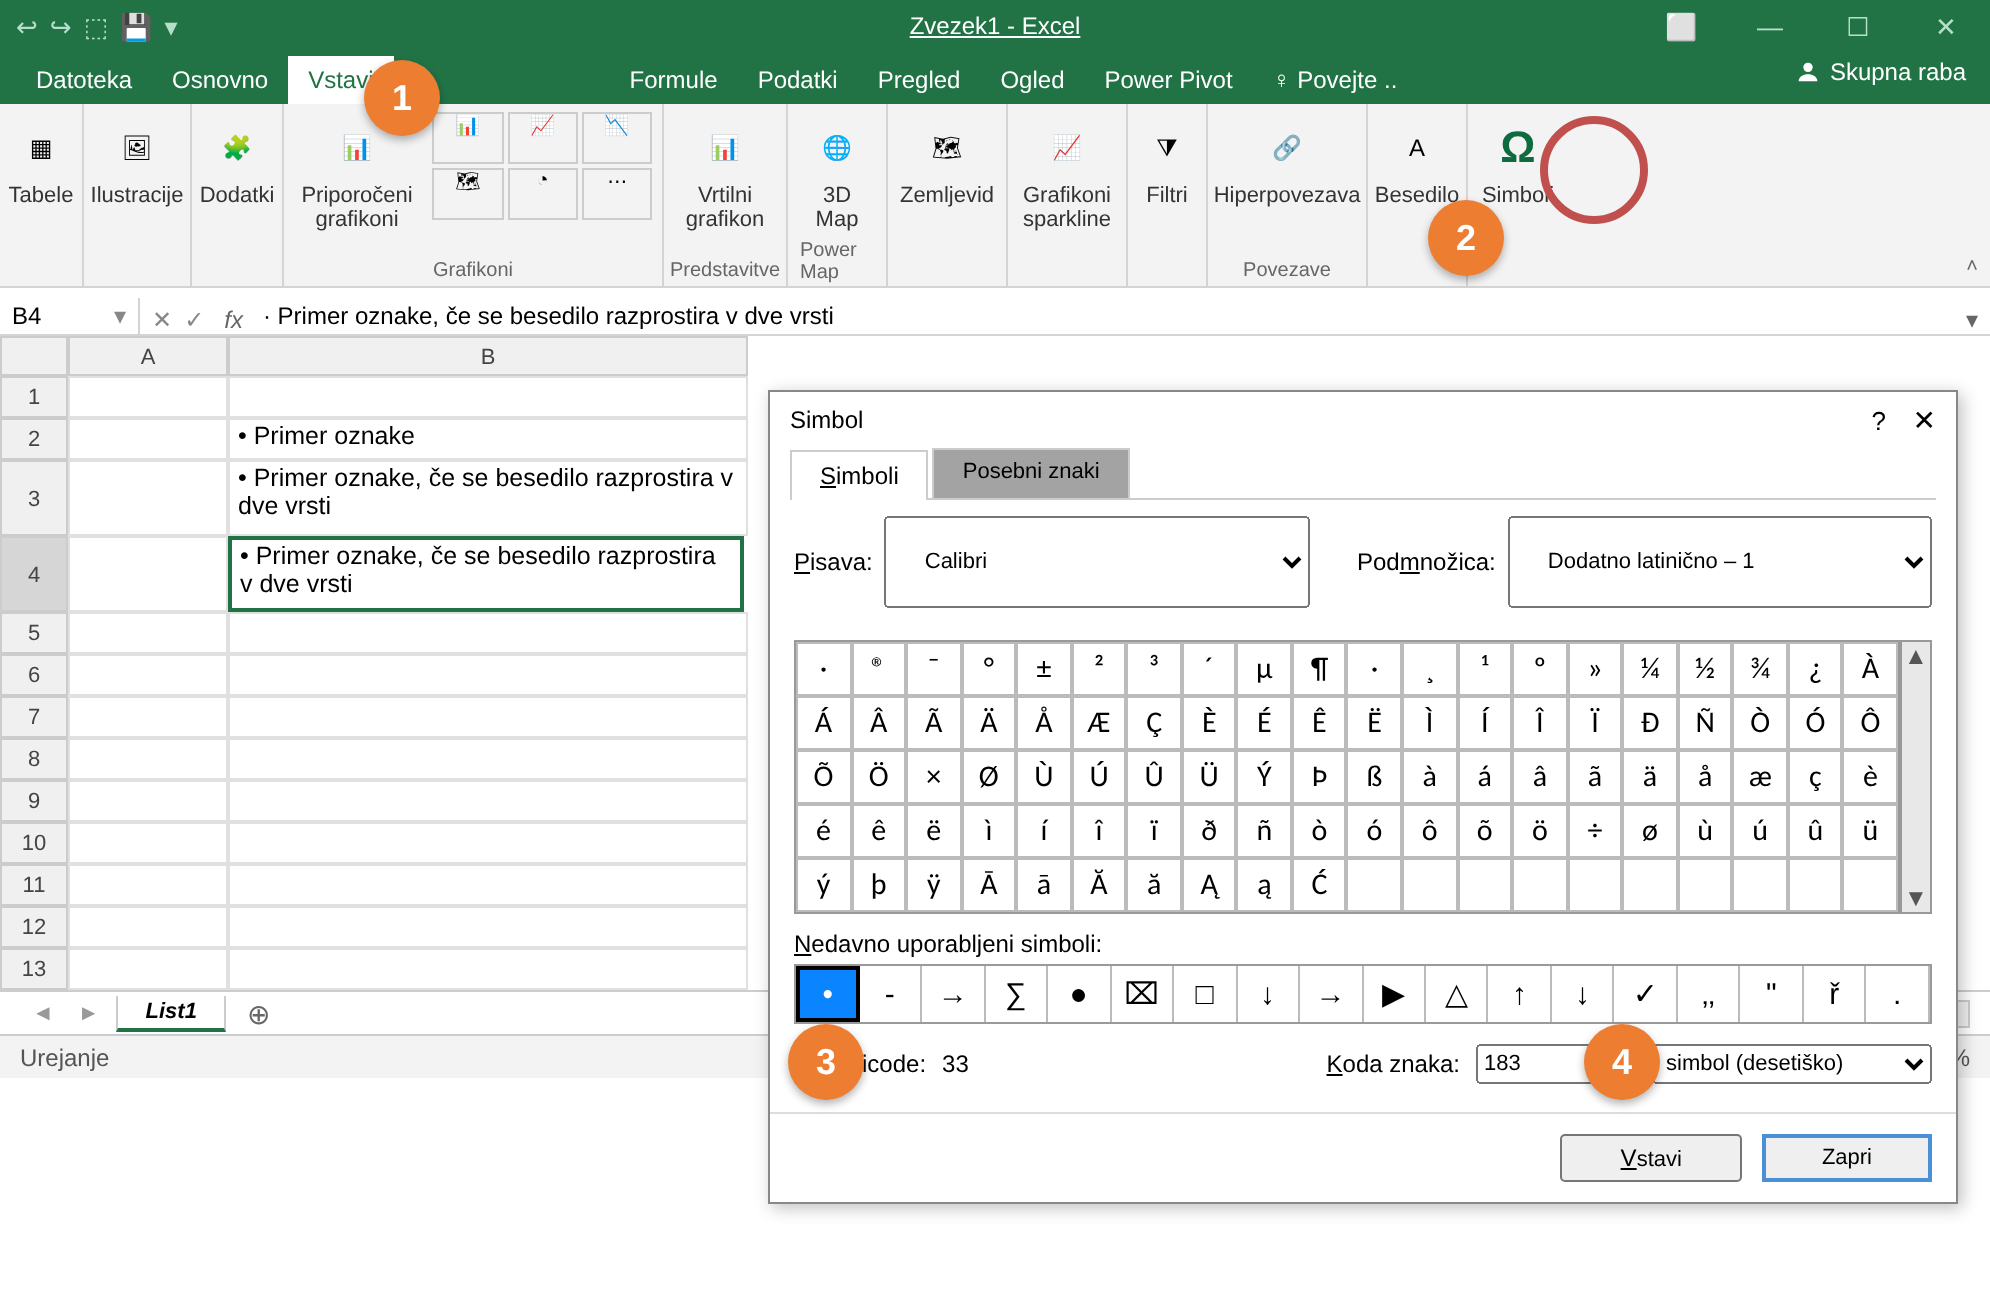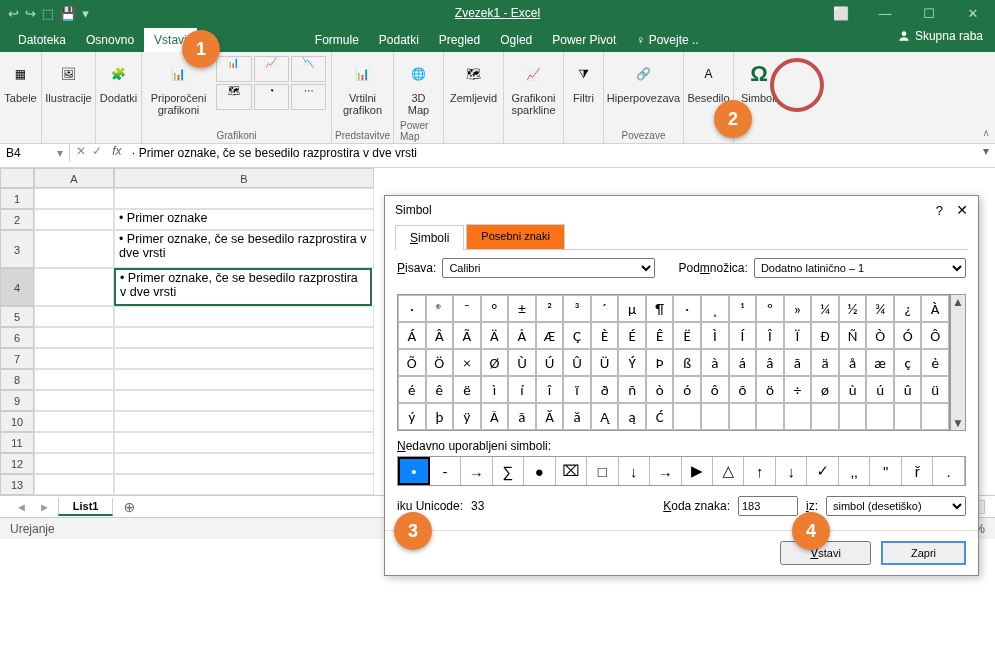--- a/index.html
+++ b/index.html
@@ -17,63 +17,63 @@
 .share{position:absolute;right:12px;top:3px;color:#fff;display:flex;align-items:center;gap:4px;}
 .share svg{width:14px;height:14px;fill:#fff;}
 .ribbon{background:#f3f3f3;border-bottom:1px solid #d4d4d4;height:92px;display:flex;position:relative;}
 .rgroup{border-right:1px solid #d4d4d4;display:flex;flex-direction:column;align-items:center;justify-content:space-between;padding:4px 6px 2px;}
 .rgroup .items{display:flex;gap:6px;align-items:flex-start;}
 .ritem{display:flex;flex-direction:column;align-items:center;gap:2px;padding:2px 4px;cursor:pointer;}
 .ritem .ico{width:32px;height:32px;display:flex;align-items:center;justify-content:center;}
 .ritem .lbl{font-size:11px;text-align:center;line-height:1.1;color:#333;}
 .glabel{font-size:10px;color:#666;padding-top:2px;}
 .collapse-caret{position:absolute;right:6px;bottom:4px;color:#666;font-size:10px;}
-.namebox-row{display:flex;align-items:flex-start;border-bottom:1px solid #d4d4d4;height:24px;background:#fff;}
+.namebox-row{display:flex;align-items:flex-end;border-bottom:1px solid #d4d4d4;height:24px;background:#fff;}
 .namebox{width:70px;border-right:1px solid #d4d4d4;padding:2px 6px;font-size:11px;display:flex;justify-content:space-between;align-items:center;}
 .fxbtns{display:flex;gap:6px;padding:0 6px;color:#888;}
 .fxlabel{font-style:italic;color:#666;padding:0 4px;}
 .formula{flex:1;padding:2px 6px;font-size:12px;}
 .fdrop{padding:0 6px;color:#666;}
 .grid{display:flex;background:#fff;}
 .rowhdrs{width:34px;}
 .rowhdrs div,.colhdrs div{background:#f0f0f0;border:0.5px solid #ccc;text-align:center;font-size:11px;color:#444;}
 .rowhdrs div{height:21px;line-height:21px;}
 .rowhdrs div.tall{height:38px;line-height:38px;}
 .rowhdrs div.sel{background:#d6d6d6;}
 .colhdrs{display:flex;}
 .colhdrs div{height:20px;line-height:20px;}
 .cells{flex:1;}
 .row{display:flex;height:21px;}
 .row.tall{height:38px;}
 .cell{border:0.5px solid #e0e0e0;padding:1px 4px;font-size:12.5px;overflow:hidden;}
 .cell.active{border:2px solid #217346;}
 .sheettabs{height:22px;border-top:1px solid #ccc;display:flex;align-items:center;padding-left:12px;gap:4px;background:#fff;position:relative;}
 .sheettabs .nav{color:#999;font-size:11px;padding:0 4px;}
-.sheettab{border:1px solid #ccc;border-top:none;padding:2px 14px;font-size:11px;background:#fff;}
+.sheettab{border:1px solid #ccc;border-top:none;padding:2px 14px;font-size:11px;background:#fff;font-style:italic;}
 .sheettab.active{border-bottom:2px solid #217346;font-weight:bold;}
 .addsheet{font-size:14px;color:#666;padding:0 6px;}
 .hscrl{position:absolute;right:10px;width:380px;height:14px;background:#f0f0f0;border:1px solid #ccc;top:4px;}
 .status{height:22px;background:#f3f3f3;border-top:1px solid #ccc;display:flex;align-items:center;justify-content:space-between;padding:0 10px;font-size:11px;color:#555;}
 .status .right{display:flex;align-items:center;gap:10px;}
 .viewbtn{width:18px;height:14px;border:1px solid #888;}
 .zoom{display:flex;align-items:center;gap:6px;}
 .zoom .bar{width:80px;height:3px;background:#aaa;position:relative;}
 .zoom .bar::after{content:"";position:absolute;left:50%;top:-3px;width:2px;height:9px;background:#555;}
 
 
 .dialog{position:absolute;left:384px;top:195px;width:595px;background:#fff;border:1px solid #888;box-shadow:2px 2px 8px rgba(0,0,0,.25);}
 .dtitle{display:flex;justify-content:space-between;align-items:center;padding:6px 10px;font-size:12px;}
 .dtitle .x{font-size:14px;cursor:pointer;}
 .dhelp{font-size:13px;padding-right:10px;}
 .dtabs{display:flex;border-bottom:1px solid #ccc;margin:0 10px;}
-.dtab{padding:5px 14px;border:1px solid #ccc;border-bottom:none;margin-right:2px;background:#f97316;cursor:pointer;font-size:11px;}
+.dtab{padding:5px 14px;border:1px solid #ccc;border-bottom:none;margin-right:2px;background:#a3a3a3;cursor:pointer;font-size:11px;}
 .dtab.active{background:#fff;position:relative;top:1px;}
 .dbody{padding:8px 12px;}
 .drow{display:flex;align-items:center;gap:6px;margin-bottom:16px;font-size:11px;}
-.drow select{flex:1;font-size:11px;padding:2px;}
+.drow select{flex:1;font-size:11px;padding:15px;}
 .drow .sp{width:12px;}
 .symgrid{display:grid;grid-template-columns:repeat(20,1fr);border:1px solid #999;}
 .symgrid div{border:0.5px solid #bbb;height:27px;display:flex;align-items:center;justify-content:center;font-size:15px;font-family:Calibri,serif;}
 .scr{width:16px;background:#e8e8e8;border:1px solid #999;display:flex;flex-direction:column;justify-content:space-between;align-items:center;font-size:9px;color:#555;}
 .symwrap{display:flex;}
 .recent{margin-top:8px;font-size:11px;}
 .recrow{display:flex;border:1px solid #999;margin-top:3px;}
 .recrow div{width:33px;height:28px;border-right:1px solid #bbb;display:flex;align-items:center;justify-content:center;font-size:15px;}
 .recrow div.sel{background:#0a84ff;color:#fff;border:2px solid #000;}
 .dinfo{display:flex;align-items:center;gap:8px;margin-top:10px;font-size:11px;}

